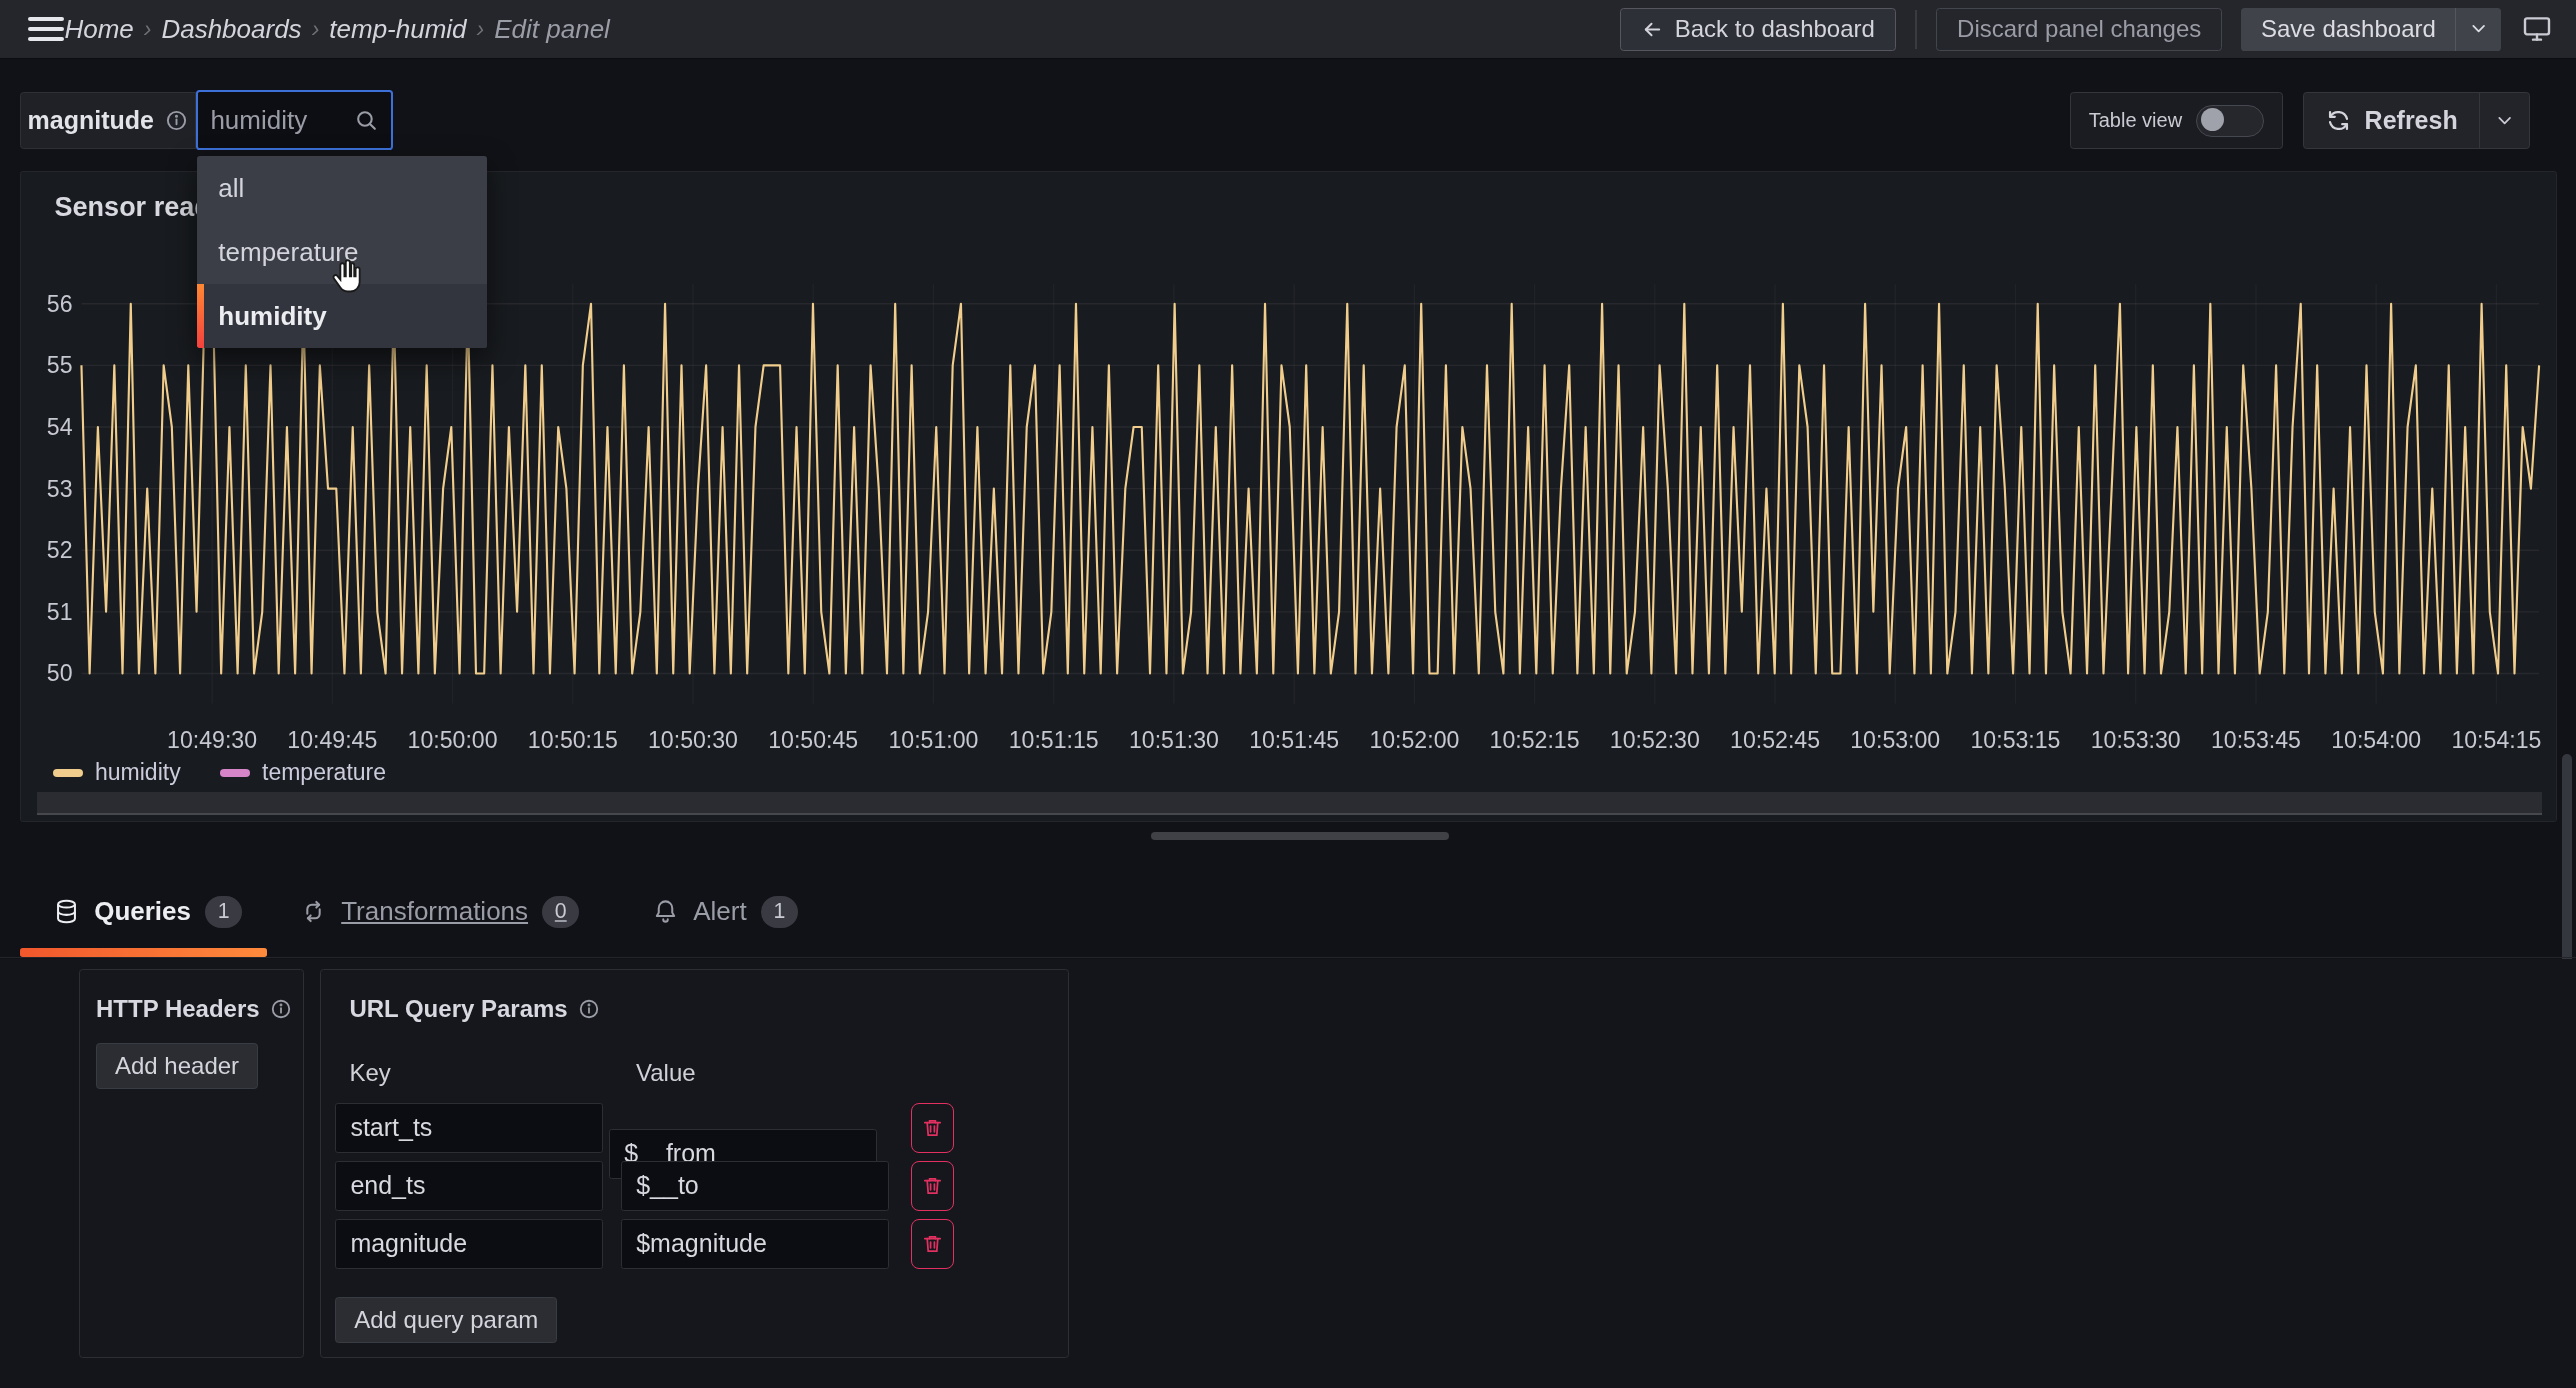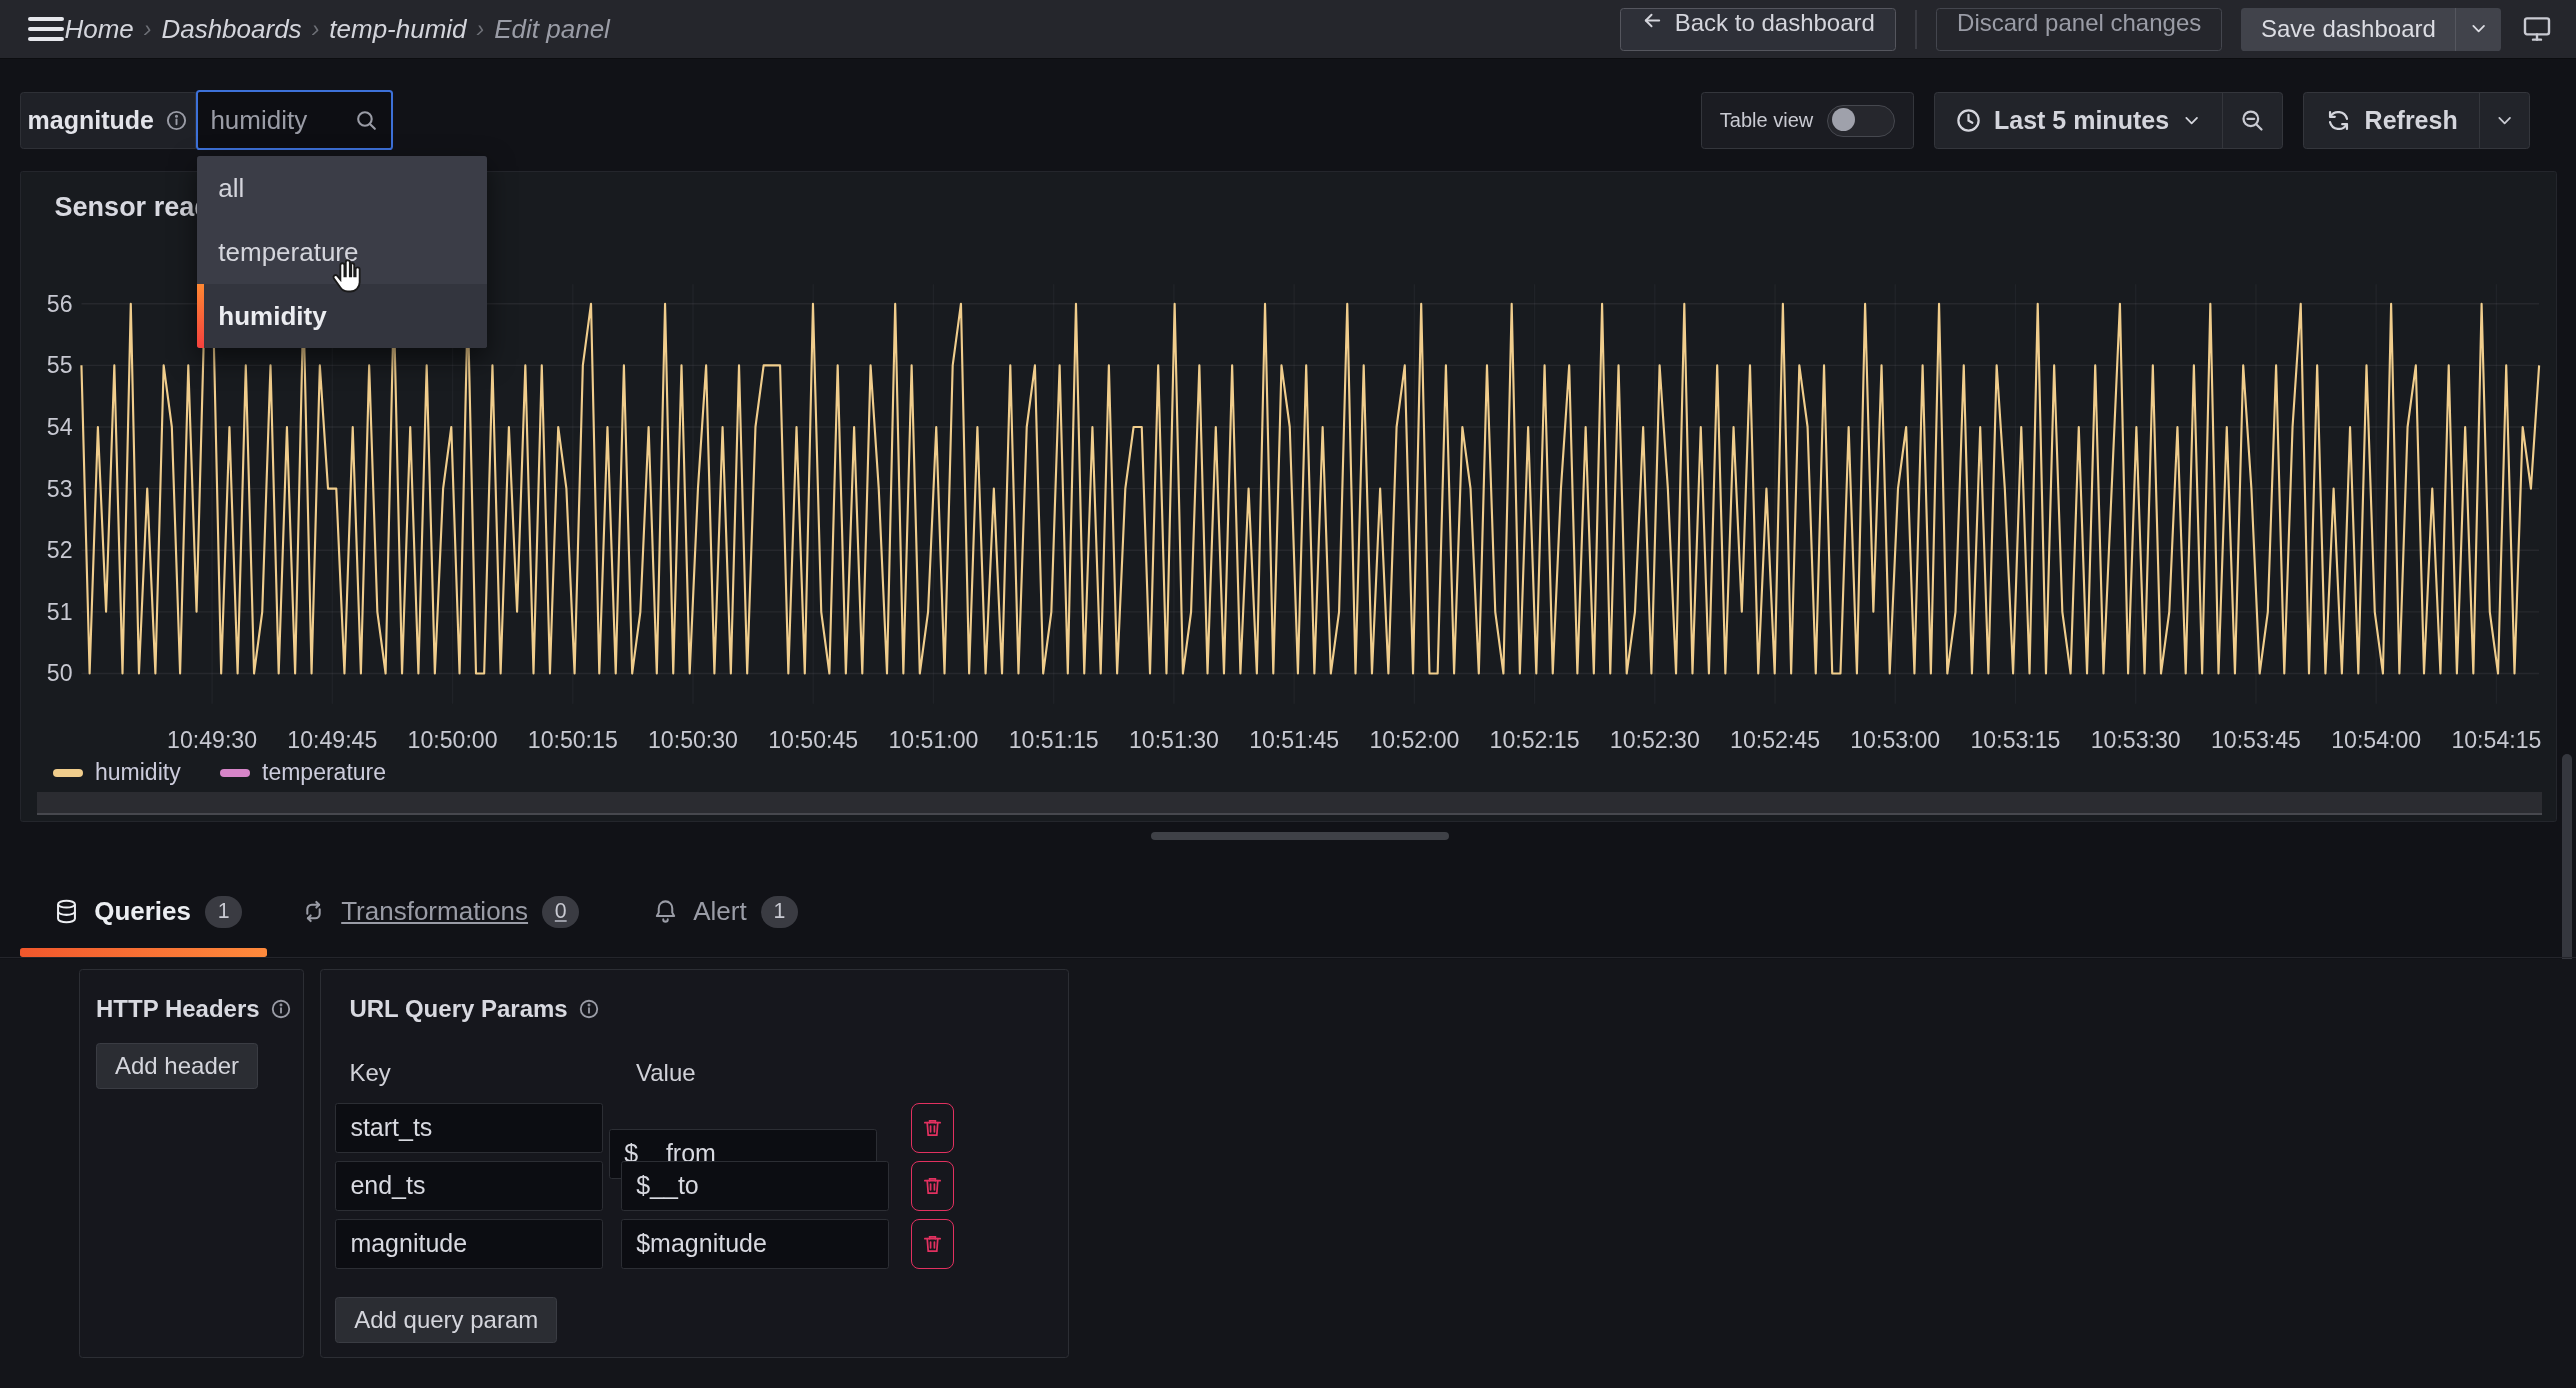--- a/index.html
+++ b/index.html
@@ -12,21 +12,21 @@
   #topnav { left:0; top:0; width:2576px; height:59px; background:#25262c;
     border-bottom:1.8px solid #0c0d10; display:flex; align-items:center; }
   #hamburger { width:36px; height:25px; margin-left:28.4px; display:flex; flex-direction:column;
     justify-content:space-between; cursor:pointer; }
   #hamburger span { display:block; height:4.4px; border-radius:2.7px; background:#e6e7ec; }
   #breadcrumb { display:flex; align-items:center; font-size:26px; gap:10px;font-style:italic; }
   .crumb { color:#d4d5dc; cursor:pointer; }
   .crumb.current { color:#9a9ca6; }
   .crumb-sep { color:#6e7077; font-size:23px; }
   #topnav-right { margin-left:auto; display:flex; align-items:center; gap:19.6px; margin-right:23px; }
-  .navbtn { height:43px; display:flex; gap:10.7px; padding:0 19.6px;
+  .navbtn { height:43px; display:flex; align-items:center; gap:10.7px; padding:0 19.6px;
     border-radius:3.6px; font-size:24px; cursor:pointer; white-space:nowrap; }
   .navbtn.back { background:#2e3038; border:0.9px solid #55565e; color:#d4d5dc; }
   .navbtn.discard { background:transparent; border:0.9px solid #44464e; color:#9a9ca6; }
   .savegroup { display:flex; height:43px; border-radius:3.6px; overflow:hidden; background:#41434b; }
   .savegroup .main { display:flex; align-items:center; padding:0 19.6px; font-size:24px;
     color:#dcdde3; cursor:pointer; }
   .savegroup .chev { width:46px; display:flex; align-items:center; justify-content:center;
     border-left:0.9px solid #55575f; cursor:pointer; color:#dcdde3; }
   .vdivider { width:1.8px; height:39px; background:#3a3b42; }
 
@@ -182,39 +182,20 @@
         <path d="M15.3 15.3L20 20"></path>
       </svg>
   </div>
 
   <div id="toolbar-right">
     <div class="tvbox">
       <span>Table view</span>
       <div class="toggle">
           <div class="knob"></div>
         </div>
-    </div>
-    <div class="tpgroup">
-      <div class="tpmain">
-        <svg class="icon" width="27" height="27" viewBox="0 0 24 24" fill="none" stroke="currentColor" stroke-width="2" stroke-linecap="round">
-            <circle cx="12" cy="12" r="9"></circle>
-            <path d="M12 7v5l3.4 2"></path>
-          </svg>
-        <span>Last 5 minutes</span>
-        <svg class="icon" width="21.3" height="21.3" viewBox="0 0 24 24" fill="none" stroke="currentColor" stroke-width="2" stroke-linecap="round" stroke-linejoin="round">
-            <path d="M6 9l6 6 6-6"></path>
-          </svg>
-      </div>
-      <div class="tpzoom">
-        <svg class="icon" width="27" height="27" viewBox="0 0 24 24" fill="none" stroke="currentColor" stroke-width="2" stroke-linecap="round">
-            <circle cx="10.5" cy="10.5" r="6.5"></circle>
-            <path d="M15.3 15.3L20 20"></path>
-            <path d="M7.5 10.5h6"></path>
-          </svg>
-      </div>
     </div>
     <div class="refgroup">
       <div class="refmain">
         <svg class="icon" width="27" height="27" viewBox="0 0 24 24" fill="none" stroke="currentColor" stroke-width="2" stroke-linecap="round" stroke-linejoin="round">
             <path d="M4.5 4.5v4.2h4.2"></path>
             <path d="M4.7 8.7a8 8 0 0 1 14.8 1.8"></path>
             <path d="M19.5 19.5v-4.2h-4.2"></path>
             <path d="M19.3 15.3a8 8 0 0 1-14.8-1.8"></path>
           </svg>
         <span>Refresh</span>

